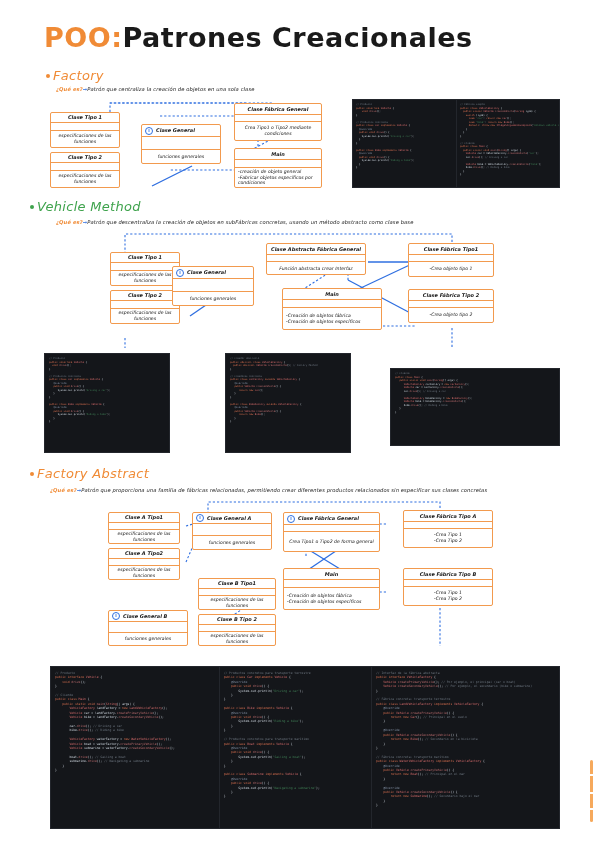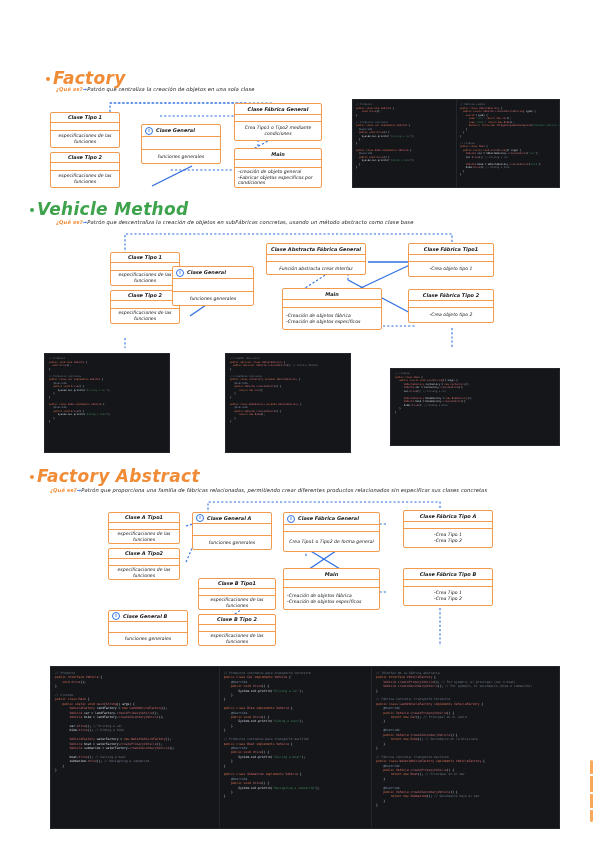--- a/index.html
+++ b/index.html
@@ -13,21 +13,21 @@
   .title{
     position:absolute;left:44px;top:22px;
     font-family:"DejaVu Sans",sans-serif;
     font-size:27px;font-weight:700;letter-spacing:.5px;
     white-space:nowrap;
   }
   .title .orange{color:#F08B36;}
   .title .black{color:#1a1a1a;}
 
   .sec-head{
-    position:absolute;font-size:17px;font-weight:700;
+    position:absolute;font-size:13px;font-weight:400;
     font-style:italic;letter-spacing:.3px;white-space:nowrap;
   }
   .sec-head .bullet{
     display:inline-block;width:4px;height:4px;border-radius:50%;
     vertical-align:middle;margin-right:3px;margin-bottom:1px;
   }
   .orange-h{color:#F08B36;}
   .orange-h .bullet{background:#F08B36;}
   .green-h{color:#3FA34D;}
   .green-h .bullet{background:#3FA34D;}
@@ -90,20 +90,23 @@
   .sidebar-deco{
     position:absolute;right:7px;width:3px;background:#F6A95C;border-radius:2px;
   }
   .sidebar-deco .nick{position:absolute;left:0;width:3px;height:2px;background:#fff;}
 </style>
 </head>
 <body>
 
 <div class="page">
 
+  <div class="title">
+    <span class="orange">POO:</span><span class="black">Patrones Creacionales</span>
+  </div>
 
   <div class="sec-head orange-h" style="left:46px;top:68px;">
     <span class="bullet"></span><span>Factory</span>
   </div>
   <div class="sec-desc" style="left:56px;top:86px;">
     <span class="q">¿Qué es?</span><span class="arrow">→</span><span class="txt">Patrón que centraliza la creación de objetos en una sola clase</span>
   </div>
 
   <svg class="conn" style="left:40px;top:98px;" width="300" height="105">
     <path class="dash" d="M70,14 L70,5 L205,5 L205,22"></path>

